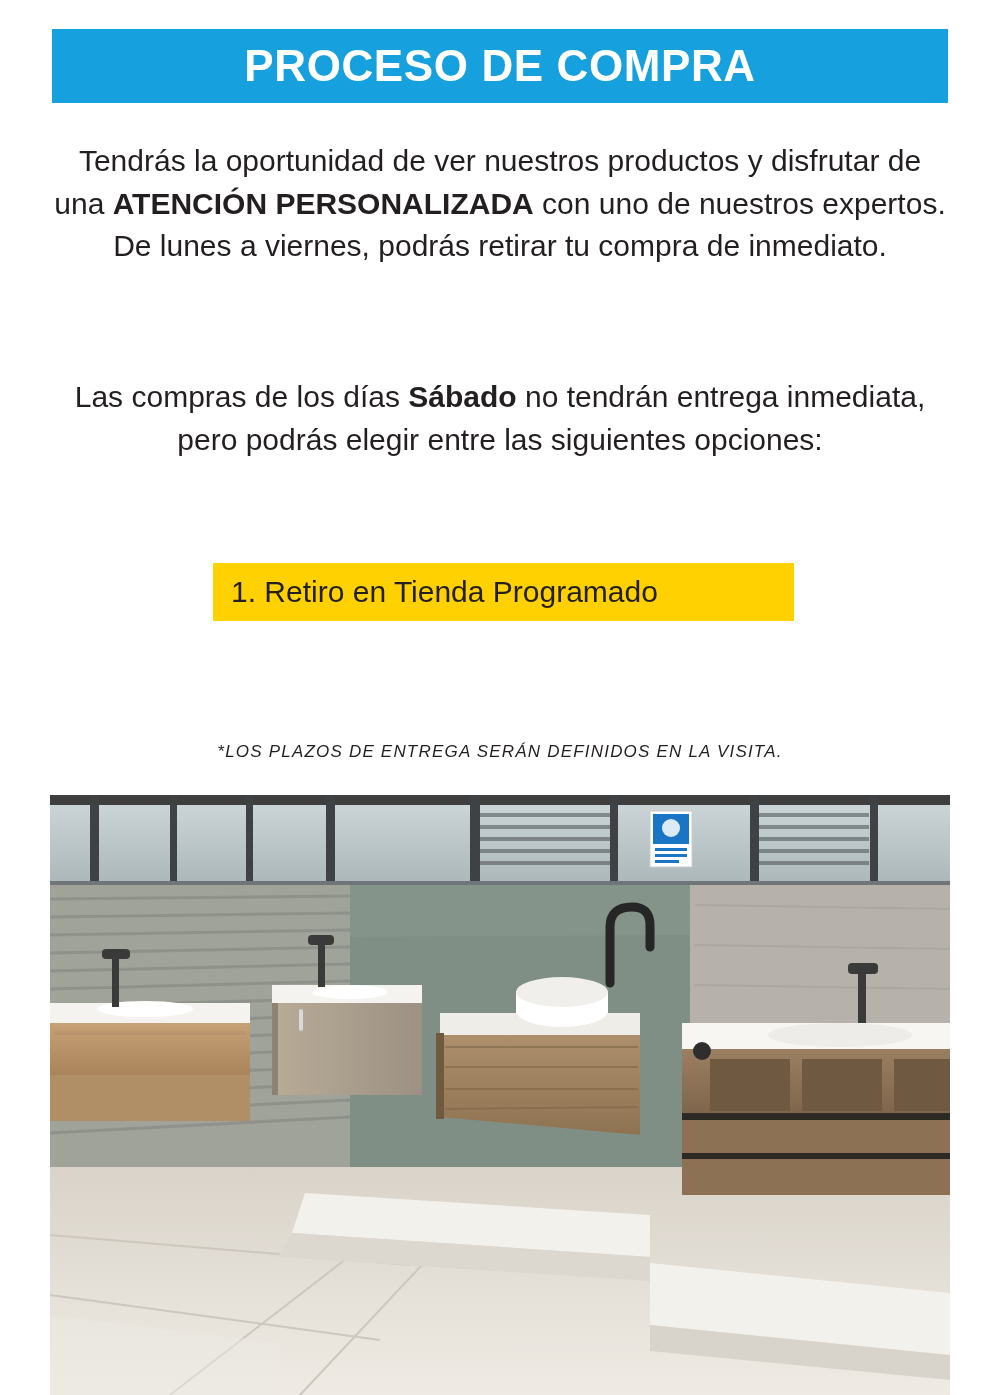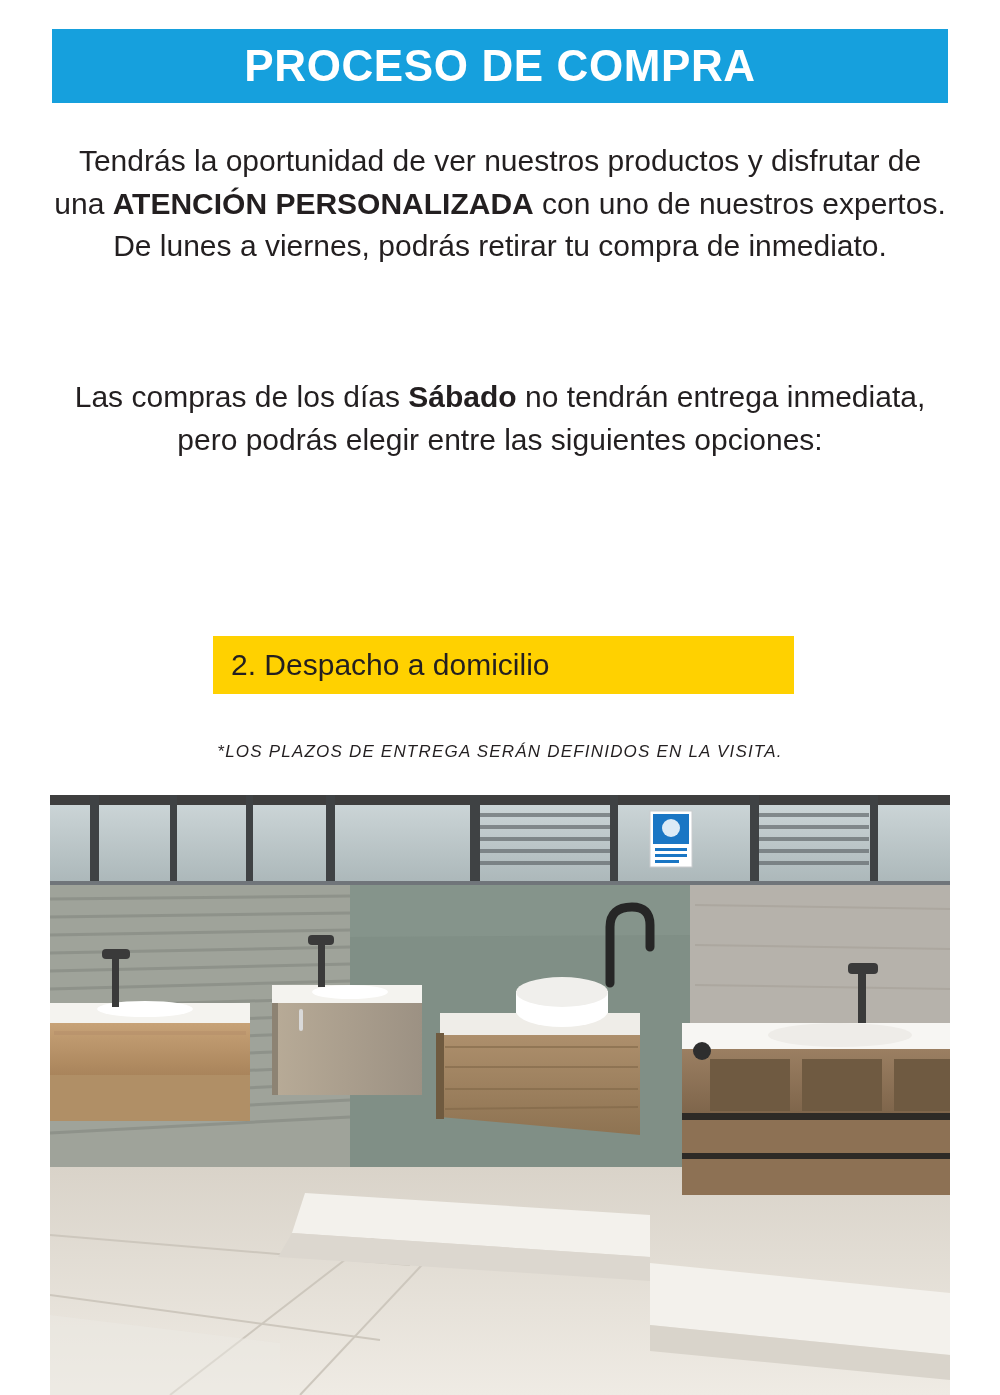--- a/index.html
+++ b/index.html
@@ -127,22 +127,22 @@
   </div>
 
   <div class="para" id="para2">
     <span>Las compras de los días </span><b>Sábado</b><span> no tendrán entrega inmediata, pero podrás elegir entre las siguientes opciones:</span>
   </div>
 
   <div class="para" id="para1">
     <span>Tendrás la oportunidad de ver nuestros productos y disfrutar de una </span><b>ATENCIÓN PERSONALIZADA</b><span> con uno de nuestros expertos. De lunes a viernes, podrás retirar tu compra de inmediato.</span>
   </div>
 
-  <div class="option" id="option2">
-    <span class="option-text">2. Despacho a domicilio</span>
+  <div class="option" id="option1">
+    <span class="option-text">1. Retiro en Tienda Programado</span>
   </div>
 
   <div class="footnote">*LOS PLAZOS DE ENTREGA SERÁN DEFINIDOS EN LA VISITA.</div>
 
   <div class="photo">
     <svg width="900" height="600" viewBox="0 0 900 600" xmlns="http://www.w3.org/2000/svg">
       <defs>
         <linearGradient id="gWoodA" x1="0" y1="0" x2="0" y2="1">
           <stop offset="0%" stop-color="#c7a277"></stop>
           <stop offset="100%" stop-color="#a9845b"></stop>

